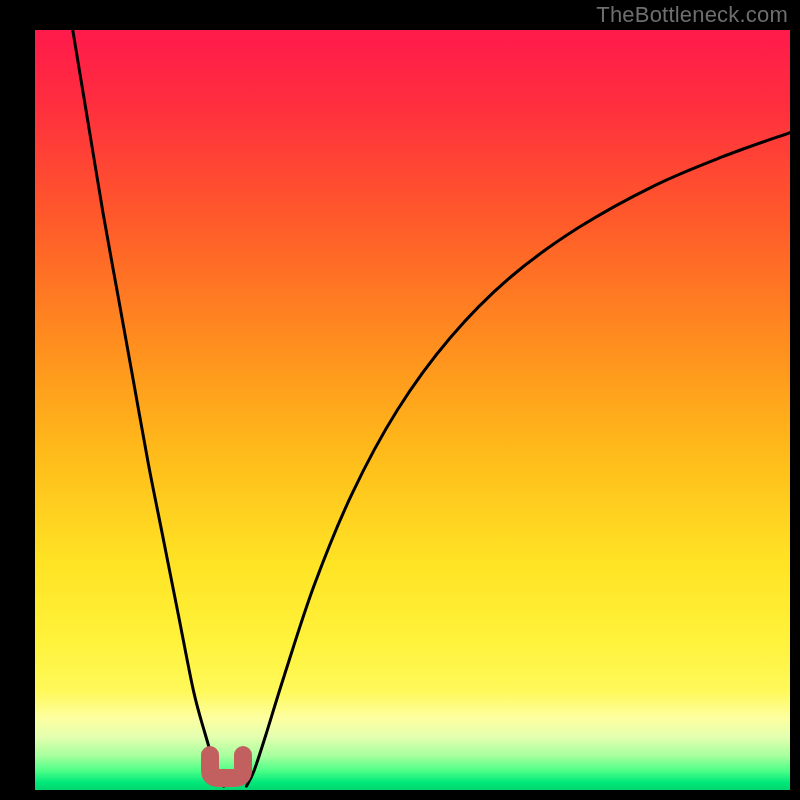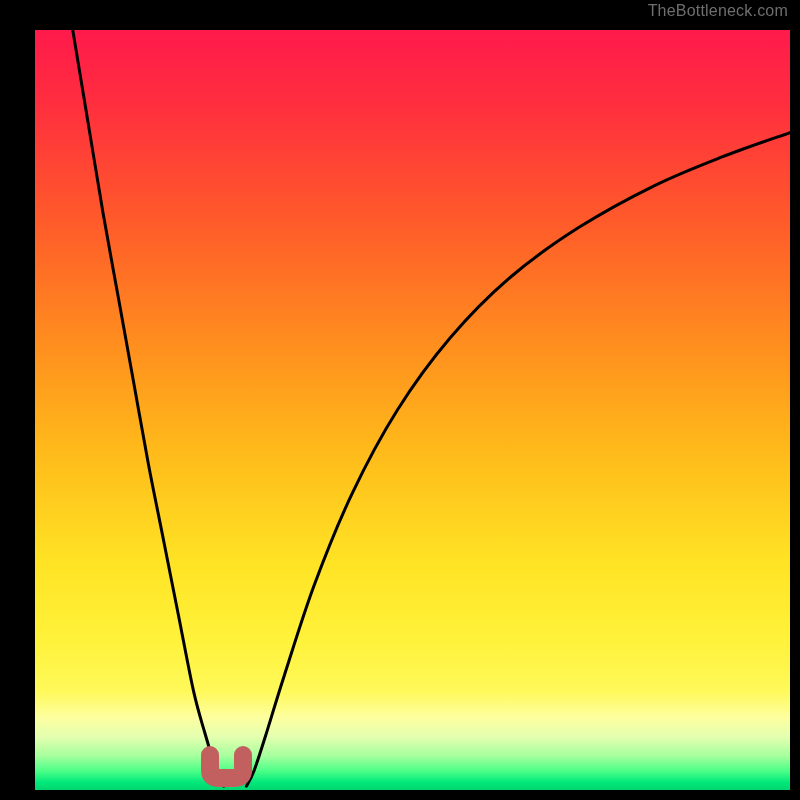--- a/index.html
+++ b/index.html
@@ -20,21 +20,21 @@
   }
   .plot {
     position: absolute;
     box-sizing: border-box;
   }
   .watermark {
     position: absolute;
     top: 2px;
     right: 12px;
     font-family: Arial, Helvetica, sans-serif;
-    font-size: 16px;
+    font-size: 22px;
     color: #6e6e6e;
     letter-spacing: 0.2px;
     user-select: none;
   }
   svg { display: block; }
 </style>
 </head>
 <body>
 
 <div class="frame">

